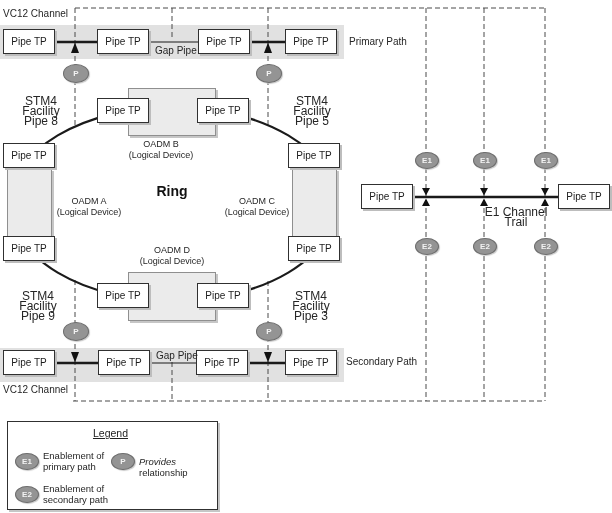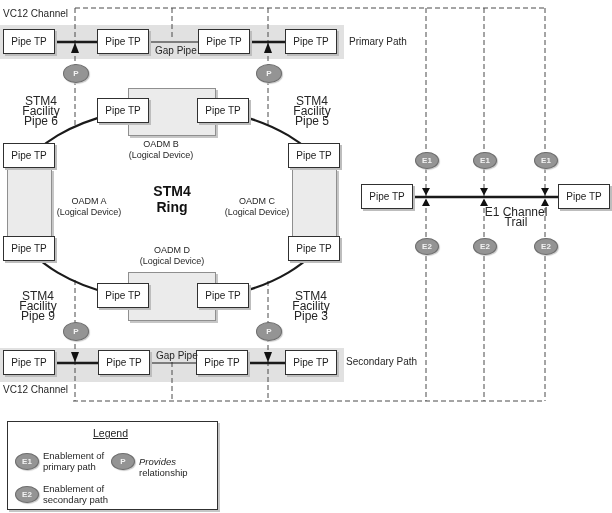--- a/index.html
+++ b/index.html
@@ -118,37 +118,36 @@
 
   <div class="lbl" style="left:3px;top:9px;">VC12 Channel</div>
   <div class="lbl" style="left:3px;top:385px;">VC12 Channel</div>
   <div class="lbl" style="left:349px;top:37px;">Primary Path</div>
   <div class="lbl" style="left:346px;top:357px;">Secondary Path</div>
   <div class="lbl" style="left:155px;top:46px;">Gap Pipe</div>
   <div class="lbl" style="left:156px;top:351px;">Gap Pipe</div>
 
   <div class="lbl2" style="left:8px;top:96px;width:66px;">
     <span>STM4 Facility</span>
-    <span>Pipe 6</span>
+    <span>Pipe 8</span>
   </div>
   <div class="lbl2" style="left:279px;top:96px;width:66px;">
     <span>STM4 Facility</span>
     <span>Pipe 5</span>
   </div>
   <div class="lbl2" style="left:278px;top:291px;width:66px;">
     <span>STM4 Facility</span>
     <span>Pipe 3</span>
   </div>
   <div class="lbl2" style="left:5px;top:291px;width:66px;">
     <span>STM4 Facility</span>
     <span>Pipe 9</span>
   </div>
 
   <div class="ring-title">
-    <span>STM4</span>
     <span>Ring</span>
   </div>
 
   <div class="oadm-lbl" style="left:54px;top:196px;width:70px;">
     <span>OADM A</span>
     <span>(Logical Device)</span>
   </div>
   <div class="oadm-lbl" style="left:126px;top:139px;width:70px;">
     <span>OADM B</span>
     <span>(Logical Device)</span>

